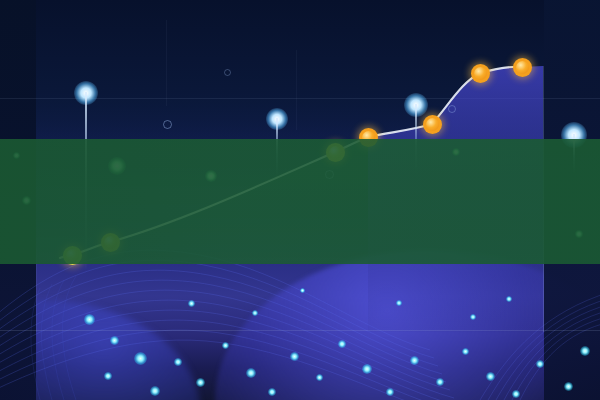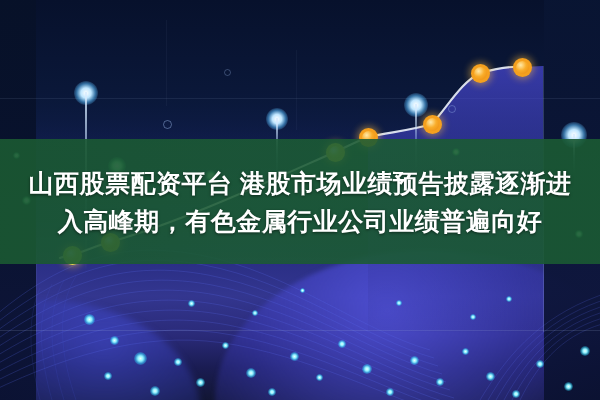--- a/index.html
+++ b/index.html
@@ -304,18 +304,14 @@
   </div>
   <div class="node" style="left:480px; top:73px; background:#f5a01e;">
     <i style="background:radial-gradient(circle at 36% 32%, #ffe9a8 0%, #f9ad2a 45%, #e8860d 100%);"></i>
   </div>
   <div class="node" style="left:522px; top:67px; background:#f5a01e;">
     <i style="background:radial-gradient(circle at 36% 32%, #ffe9a8 0%, #f9ad2a 45%, #e8860d 100%);"></i>
   </div>
 
   <div class="band"></div>
   <div class="band-shade"></div>
-  <div class="headline">
-    <span class="l1">山西股票配资平台 港股市场业绩预告披露逐渐进</span>
-    <span class="l2">入高峰期，有色金属行业公司业绩普遍向好</span>
-  </div>
 
 </div>
 
 </body></html>

